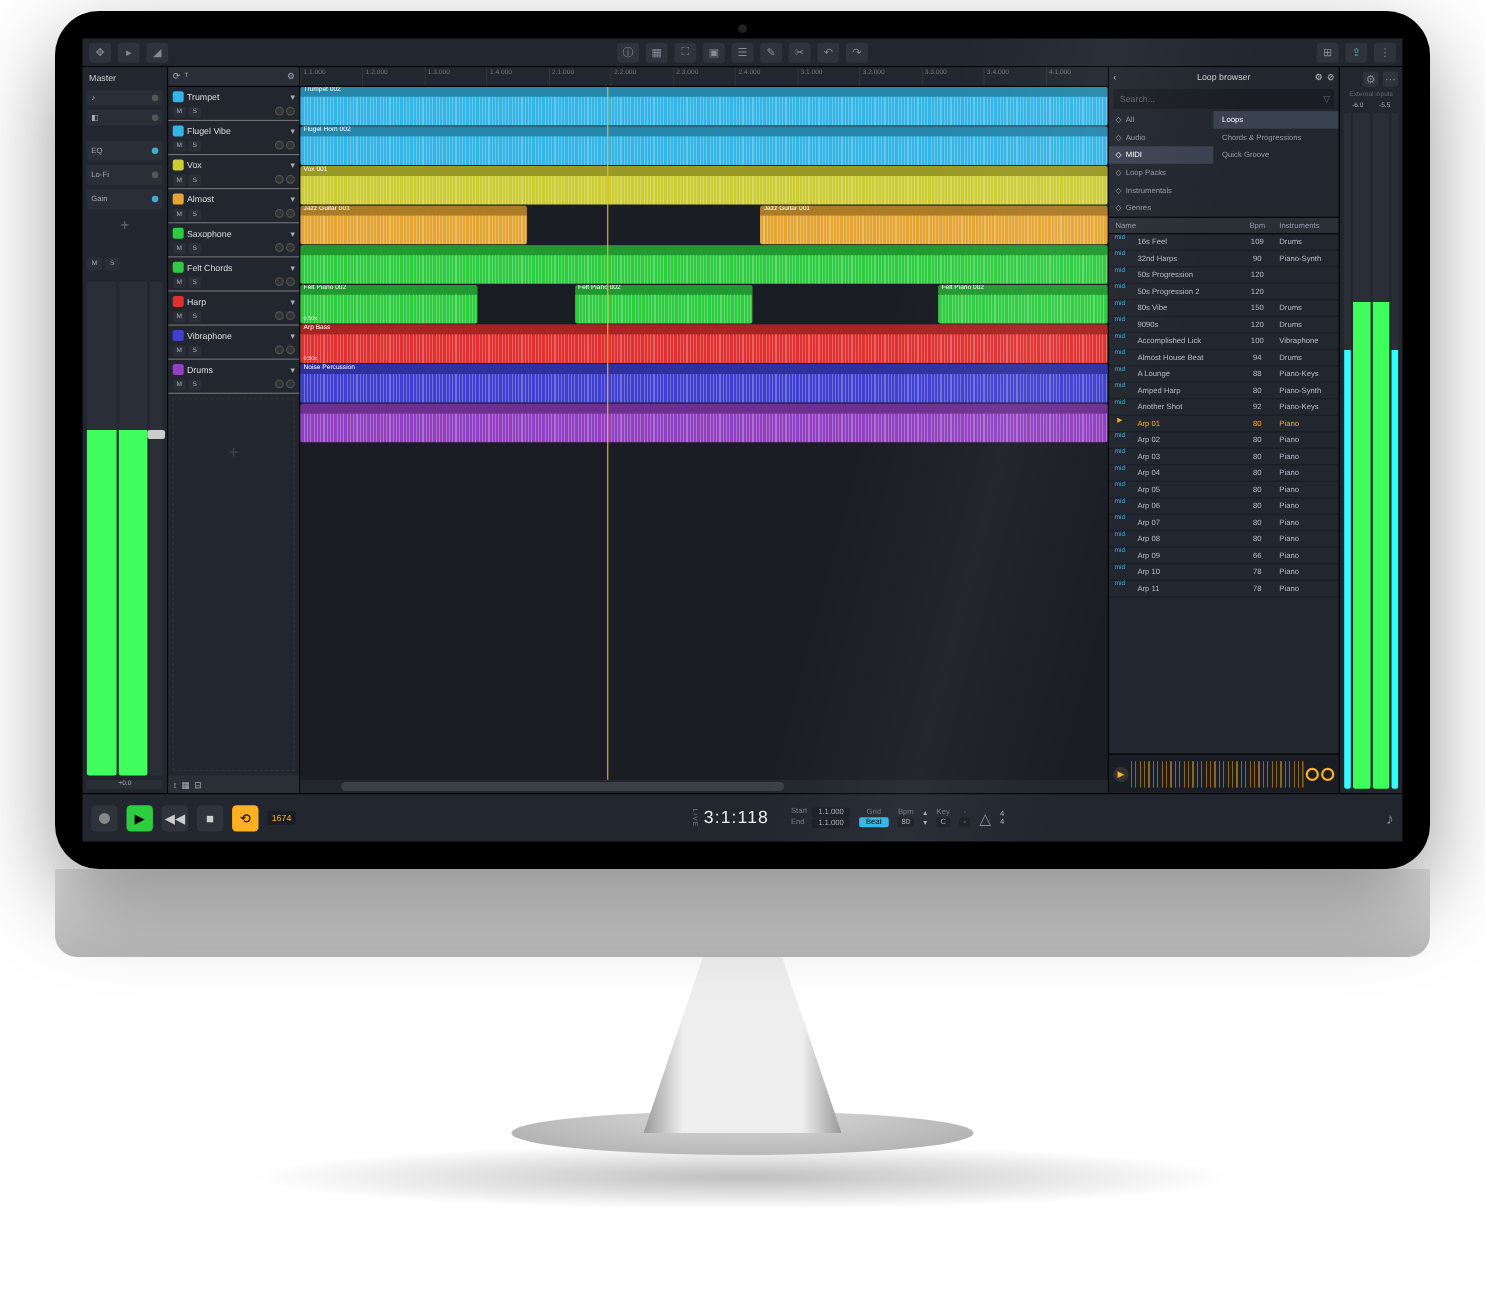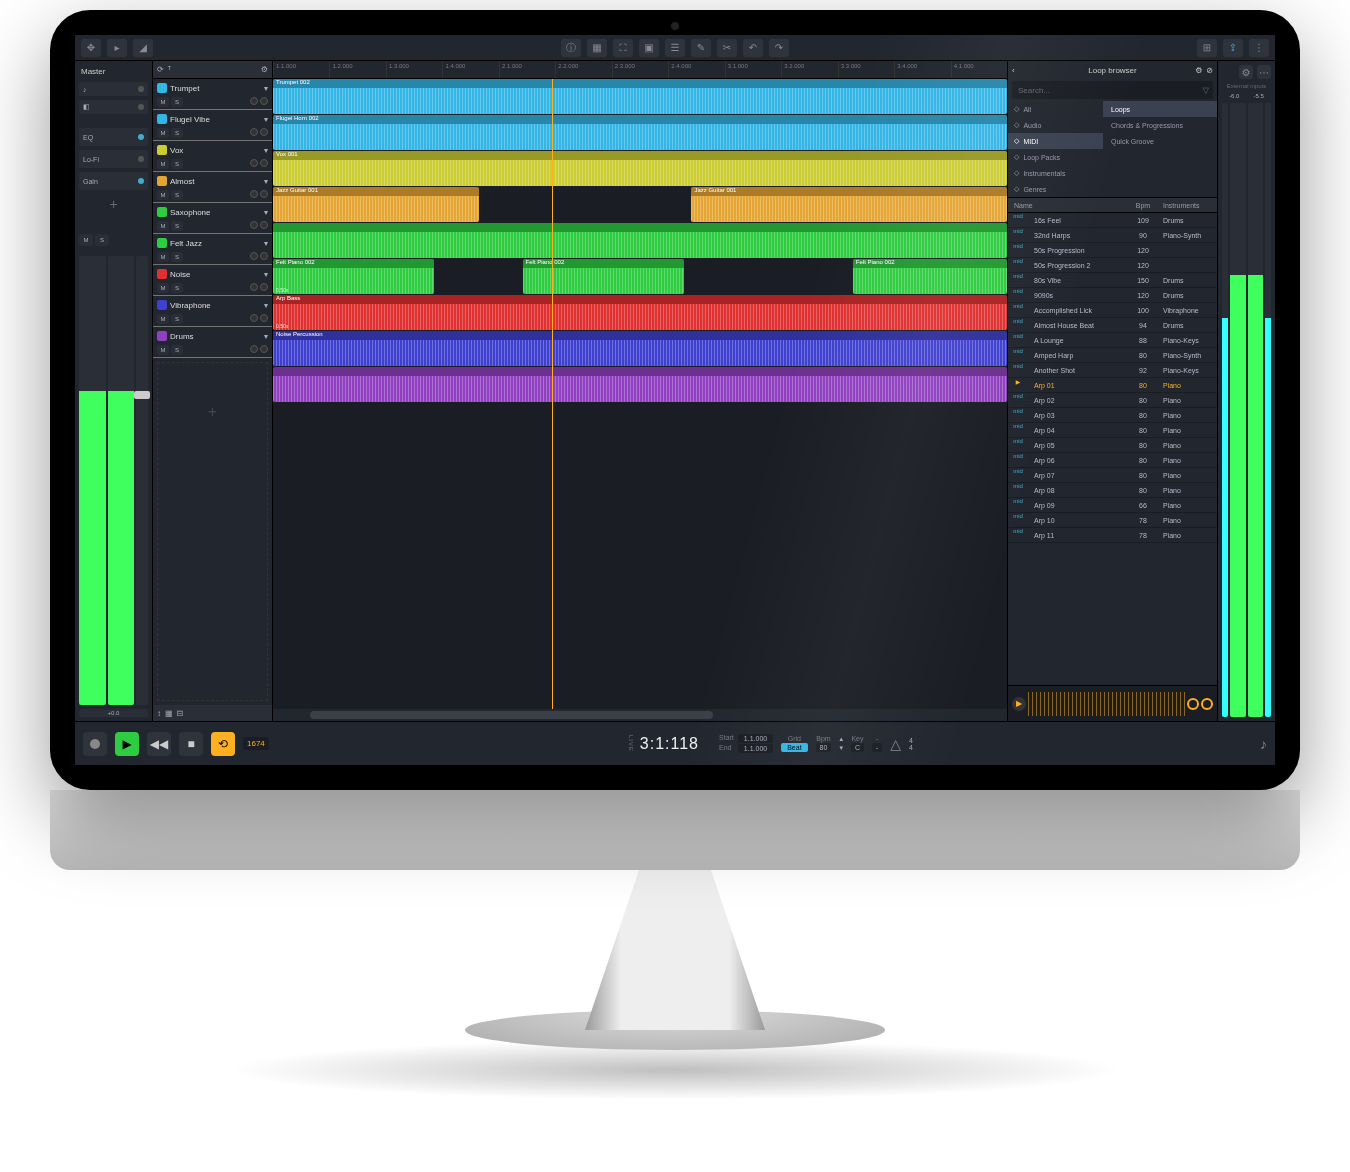--- a/index.html
+++ b/index.html
@@ -270,36 +270,36 @@
                 <div class="ms-btn">S</div>
                 <div class="track-knobs">
                   <div class="knob"></div>
                   <div class="knob"></div>
                 </div>
               </div>
             </div>
             <div class="track">
               <div class="track-top">
                 <div class="track-chip" style="background:#2ecc40"></div>
-                <span class="tname">Felt Jazz</span>
+                <span class="tname">Felt Chords</span>
                 <span>▾</span>
               </div>
               <div class="track-bot">
                 <div class="ms-btn">M</div>
                 <div class="ms-btn">S</div>
                 <div class="track-knobs">
                   <div class="knob"></div>
                   <div class="knob"></div>
                 </div>
               </div>
             </div>
             <div class="track">
               <div class="track-top">
                 <div class="track-chip" style="background:#e03030"></div>
-                <span class="tname">Noise</span>
+                <span class="tname">Harp</span>
                 <span>▾</span>
               </div>
               <div class="track-bot">
                 <div class="ms-btn">M</div>
                 <div class="ms-btn">S</div>
                 <div class="track-knobs">
                   <div class="knob"></div>
                   <div class="knob"></div>
                 </div>
               </div>

